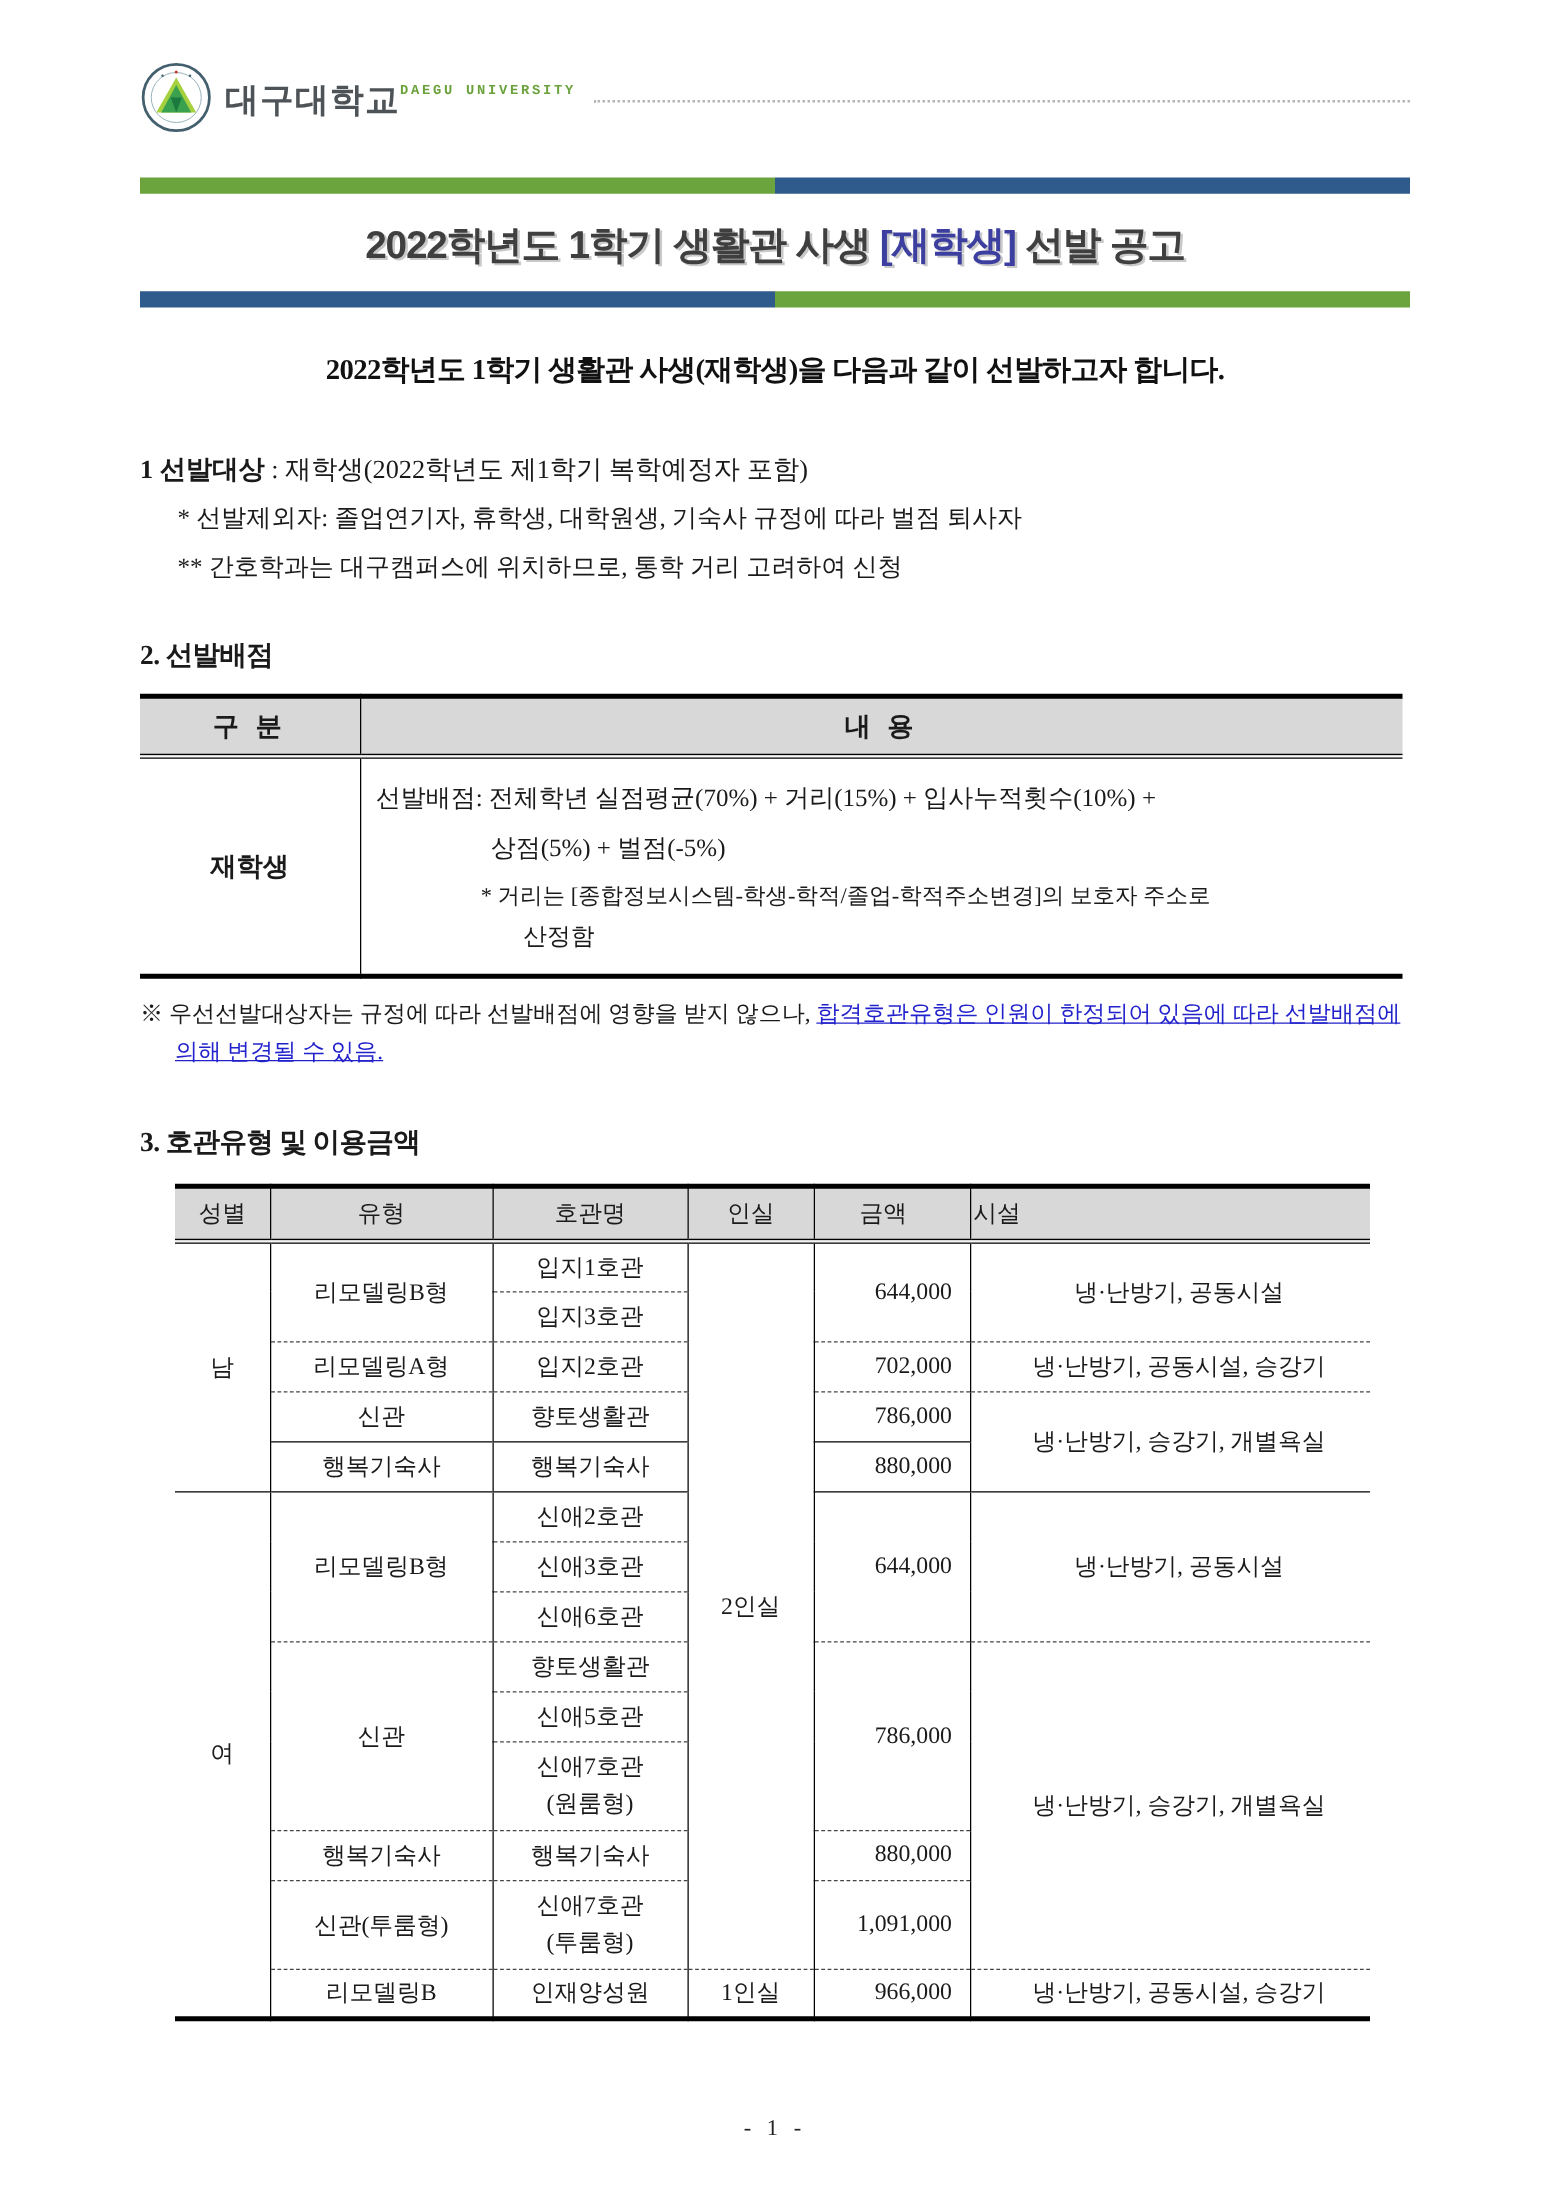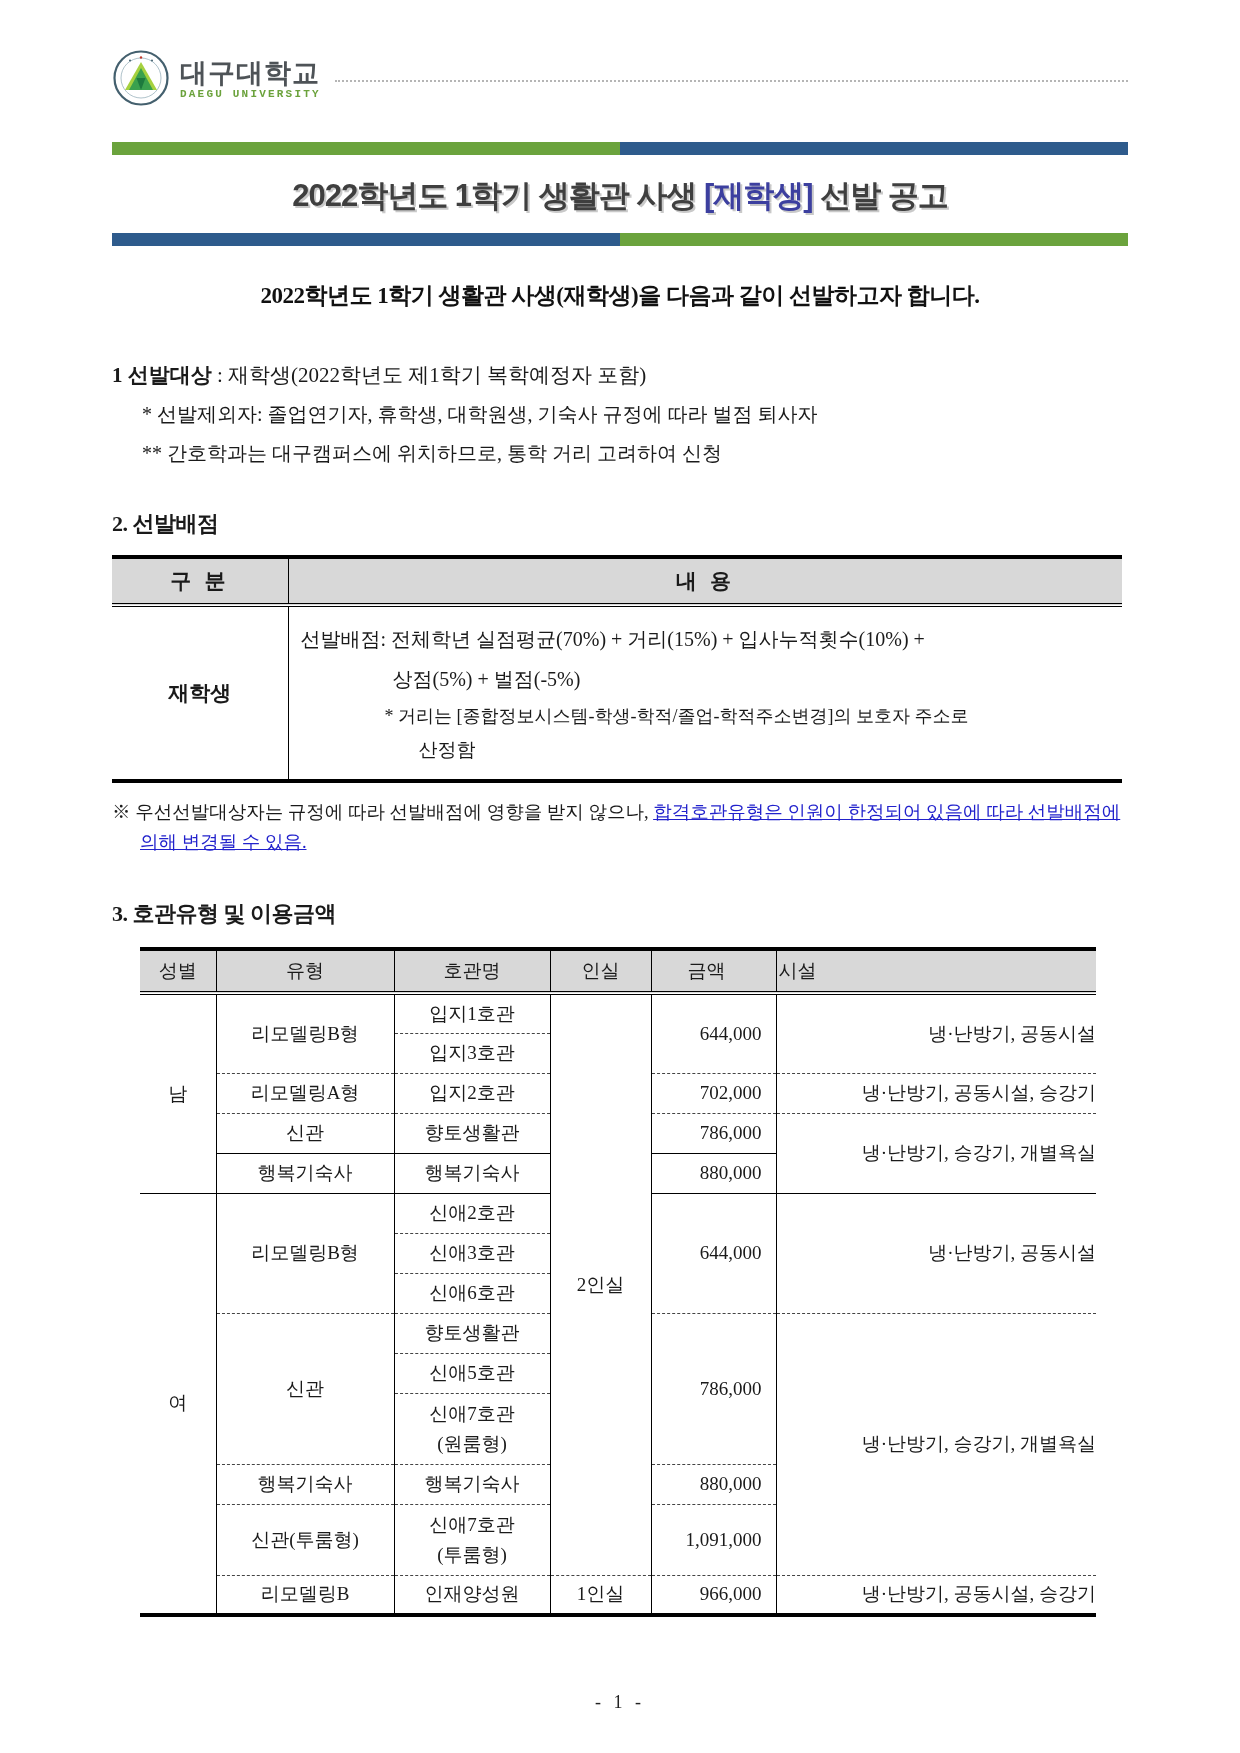--- a/index.html
+++ b/index.html
@@ -11,21 +11,21 @@
     height: 1753px;
     margin: 0 auto;
     background: #ffffff;
     overflow: hidden;
   }
   .content { padding: 48px 112px 0 112px; }
 
   
   .logo-row { display: flex; align-items: center; height: 64px; }
   .logo-seal { flex: 0 0 auto; margin-right: 10px; }
-  .logo-text { display: flex; flex-direction: column; line-height: 1.05; }
+  .logo-text { display: flex; flex-direction: row; line-height: 1.05; }
   .logo-name { font-family: "Liberation Sans", sans-serif; font-weight: bold; font-size: 27px; color: #4e5357; letter-spacing: 1px; }
   .logo-sub  { font-family: Liberation Mono, monospace; font-weight: bold; font-size: 11px; color: #6ba23c; letter-spacing: 2.2px; margin-top: 2px; text-align: right; }
   .logo-rule { flex: 1 1 auto; border-bottom: 2px dotted #b5b5b5; margin-left: 14px; margin-top: 2px; height: 0; }
 
   
   .bar { display: flex; height: 13px; margin-left: 0; }
   .bar .seg { flex: 1 1 50%; }
   .bar-top { margin-top: 30px; }
   .bar-bottom { margin-top: 12px; }
   .green { background: #6ba33d; }
@@ -126,21 +126,21 @@
   .t2 col.w-gender { width: 76px; }
   .t2 col.w-type   { width: 178px; }
   .t2 col.w-hall   { width: 156px; }
   .t2 col.w-occ    { width: 101px; }
   .t2 col.w-price  { width: 125px; }
   .t2 col.w-fac    { width: 320px; }
   .t2 td { height: 40px; vertical-align: middle; }
   .t2 .c-gender, .t2 .c-type, .t2 .c-hall, .t2 .c-occ, .t2 .c-price { border-right: 1px solid #000; }
   .t2 .c-gender, .t2 .c-type, .t2 .c-hall, .t2 .c-occ { text-align: center; }
   .t2 .c-price { text-align: right; padding-right: 14px; }
-  .t2 .c-fac { text-align: right; padding-left: 14px; }
+  .t2 .c-fac { text-align: center; padding-left: 14px; }
   .t2 td.dash  { border-top: 1px dashed #444; margin-left: 45px; }
   .t2 td.solid { border-top: 1px solid #000; }
   .t2 .two-line { white-space: pre-line; line-height: 30px; padding-top: 5px; padding-bottom: 5px; }
 
   
   .page-footer {
     position: absolute;
     left: 0; right: 0;
     bottom: 40px;
     text-align: center;

